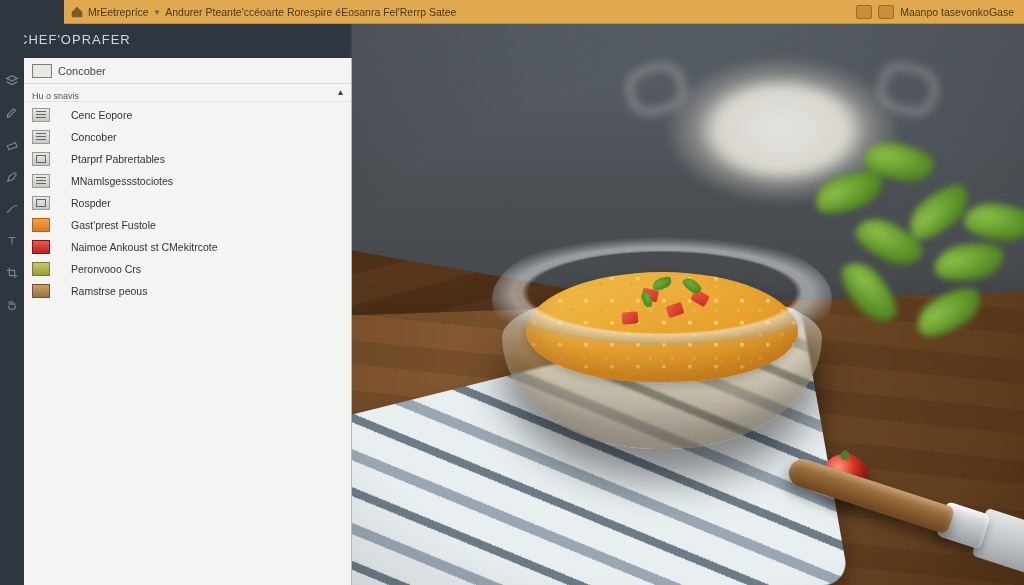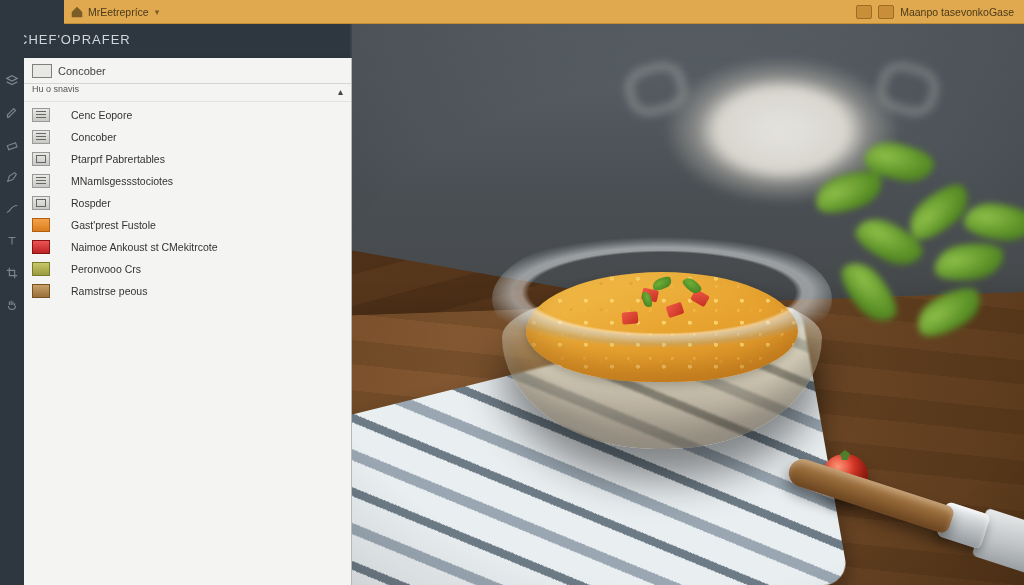--- a/index.html
+++ b/index.html
@@ -68,21 +68,21 @@
     box-shadow: 2px 0 4px rgba(0,0,0,0.15);
     display: flex; flex-direction: column;
   }
   .panel-head {
     height: 26px; display: flex; align-items: center; gap: 6px;
     padding: 0 8px; border-bottom: 1px solid #d6d6d2;
     font-size: 11px; color: #444;
   }
   .panel-head .ph-icon { width: 20px; height: 14px; border: 1px solid #7f7f7b; background: #e8e8e4; }
   .panel-sub {
-    height: 18px; display: flex; align-items: flex-start;
+    height: 18px; display: flex; align-items: flex-end;
     padding: 0 8px; font-size: 9px; color: #555; border-bottom: 1px solid #e2e2de;
     position: relative;
   }
   .panel-sub .collapse {
     position: absolute; right: 8px; top: 2px;
     color: #444; font-size: 10px;
   }
   .panel-list { flex: 1; overflow: auto; padding: 2px 0; }
   .panel-item {
     display: flex; align-items: center; gap: 21px;
@@ -267,20 +267,21 @@
 
 <div class="ribbon">
   <div class="rib-left">
     <span class="rib-icon">
       <svg viewBox="0 0 16 16">
           <path d="M2 8 8 2l6 6v6H2z" fill="#7a5d27"></path>
         </svg>
     </span>
     <span>MrEetrepríce</span>
     <span class="chev">▾</span>
+    <span>Andurer Pteante'ccéoarte Rorespire éEosanra Fel'Rerrp Satee</span>
   </div>
   <div class="spacer"></div>
   <div class="rib-right">
     <span class="rib-btn"></span>
     <span class="rib-btn"></span>
     <span>Maanpo tasevonkoGase</span>
   </div>
 </div>
 
 <div class="apptitle">CHEF'OPRAFER</div>

